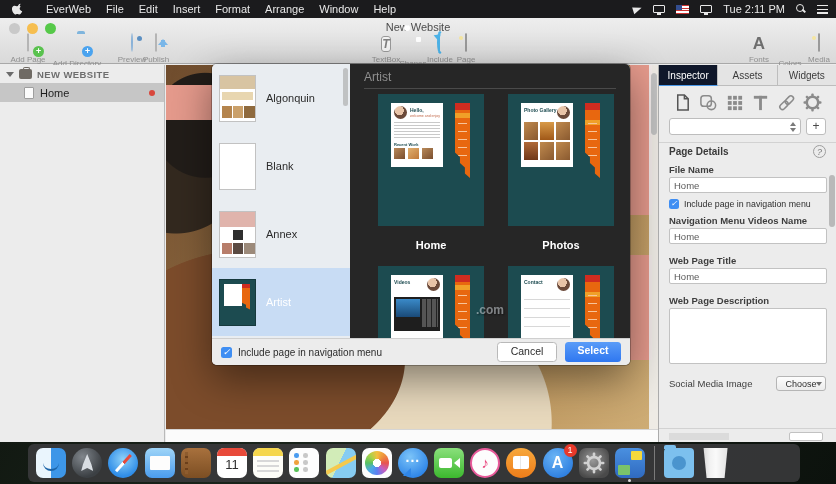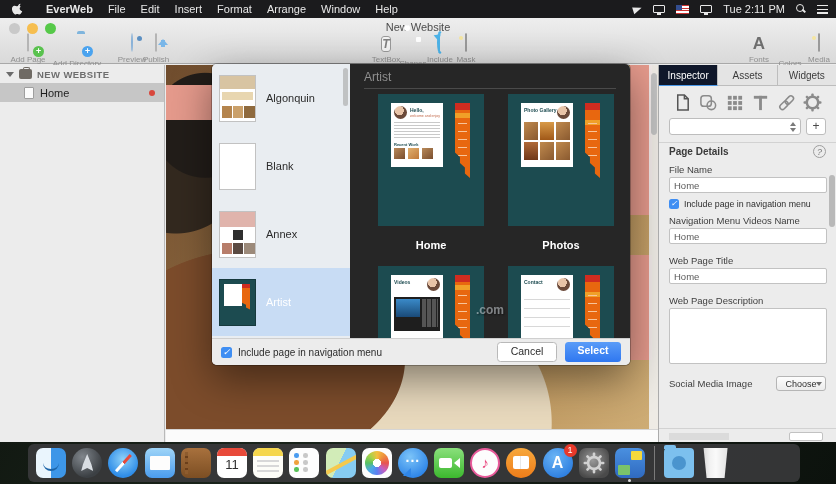--- a/index.html
+++ b/index.html
@@ -5,21 +5,21 @@
   * { margin:0; padding:0; box-sizing:border-box; }
   html,body { width:836px; height:484px; }
   body { font-family:"Liberation Sans",sans-serif; background:#0b0f0b; overflow:hidden; }
   .screen { position:relative; width:836px; height:484px; overflow:hidden;
             background:linear-gradient(120deg,#0a0e09,#1a241b 45%,#0c120d); }
 
   
   .menubar { position:absolute; left:0; top:0; width:836px; height:18px; background:#1b1b1d;
              display:flex; align-items:center; color:#e8e8e8; font-size:11px; padding:0 8px; z-index:50; }
   .menubar .mitem { margin-right:15px; white-space:nowrap; }
-  .menubar .mitem.app { font-weight:bold;padding-left:12px; }
+  .menubar .mitem.app { font-weight:normal;padding-left:12px; }
   .apple-glyph { width:12px; height:12px; margin:0 10px 0 4px; }
   .apple-glyph svg { width:12px; height:12px; fill:#e8e8e8; }
   .mb-right { margin-left:auto; display:flex; align-items:center; gap:11px; }
   .loc-arrow { width:0; height:0; border-left:9px solid #e8e8e8; border-top:3px solid transparent; border-bottom:4px solid transparent; transform:rotate(-18deg); }
   .disp-ico { width:12px; height:8px; border:1px solid #e8e8e8; border-radius:1px; position:relative; }
   .disp-ico::after { content:""; position:absolute; left:3px; bottom:-3px; width:4px; height:2px; background:#e8e8e8; }
   .flag-ico { width:13px; height:9px; background:repeating-linear-gradient(#c33 0 1.3px,#fff 1.3px 2.6px); position:relative; }
   .flag-ico::after { content:""; position:absolute; left:0; top:0; width:6px; height:5px; background:#334d8e; }
   .mb-time { font-size:11px; }
   .search-ico { width:10px; height:10px; position:relative; }
@@ -166,21 +166,21 @@
   .insp-sec-label { font-size:10px; font-weight:bold; color:#3a3a3a; margin:4px 10px 3px; }
   .mp-row { display:flex; gap:5px; margin:0 10px; }
   .mp-select { flex:1; height:17px; background:#fff; border:1px solid #bdbdbd; border-radius:3px; position:relative; }
   .mp-select .steppers { position:absolute; right:2px; top:2px; width:11px; height:12px; display:flex; flex-direction:column; align-items:center; justify-content:center; gap:1.5px; }
   .steppers i.up { width:0; height:0; border-left:3.5px solid transparent; border-right:3.5px solid transparent; border-bottom:4px solid #7a7a7a; }
   .steppers i.dn { width:0; height:0; border-left:3.5px solid transparent; border-right:3.5px solid transparent; border-top:4px solid #7a7a7a; }
   .mp-plus { width:20px; height:17px; background:#fff; border:1px solid #bdbdbd; border-radius:3px; text-align:center; line-height:15px; font-size:12px; color:#4a4a4a; }
   .insp-divider { height:1px; background:#d2d2d2; margin:7px 0 2px; }
   .pd-head { display:flex; align-items:center; margin:2px 10px 0; }
   .help-circ { margin-left:auto; width:13px; height:13px; border-radius:50%; border:1px solid #9e9e9e; color:#7e7e7e; font-size:9px; line-height:12px; text-align:center; }
-  .fld-label { font-size:9.5px; font-weight:normal; color:#3e3e3e; margin:6px 10px 2px; }
+  .fld-label { font-size:9.5px; font-weight:bold; color:#3e3e3e; margin:6px 10px 2px; }
   .fld-input { display:block; width:158px; margin:0 10px; height:16px; border:1px solid #c2c2c2; border-radius:2px; background:#fff; font-size:9.5px; color:#5a5a5a; padding:0 4px; font-family:"Liberation Sans",sans-serif; }
   .chk-row { display:flex; align-items:center; gap:5px; margin:6px 10px 0; }
   .chk-row .chk { width:10px; height:10px; font-size:8px; line-height:10px; }
   .chk-row span { font-size:8.8px; color:#2e2e2e; }
   .fld-area { display:block; width:158px; margin:0 10px; height:56px; border:1px solid #c2c2c2; border-radius:2px; background:#fff; resize:none; font-family:"Liberation Sans",sans-serif; }
   .smi-row { display:flex; align-items:center; margin:12px 10px 0; }
   .smi-row .lab { font-size:9.5px; color:#3e3e3e; }
   .choose-btn { margin-left:auto; width:50px; height:15px; background:linear-gradient(#fdfdfd,#ececec); border:1px solid #b5b5b5; border-radius:3px; font-size:9px; color:#2e2e2e; text-align:center; line-height:14px; position:relative; }
   .choose-btn i { position:absolute; right:3px; top:5px; width:0; height:0; border-left:3px solid transparent; border-right:3px solid transparent; border-top:4px solid #6e6e6e; }
   .insp-clip { position:absolute; left:0; bottom:0; width:178px; height:14px; border-top:1px solid #d2d2d2; overflow:hidden; }
@@ -305,21 +305,21 @@
       <div class="tb-btn" style="left:387px;">
         <span class="tb-ic"><i class="ic-shapes"></i></span>
         <span class="lbl">Shapes</span>
       </div>
       <div class="tb-btn" style="left:414px;">
         <span class="tb-ic"><i class="ic-rotate"></i></span>
         <span class="lbl">Include</span>
       </div>
       <div class="tb-btn" style="left:440px;">
         <span class="tb-ic"><i class="ic-photo"></i></span>
-        <span class="lbl">Mask</span>
+        <span class="lbl">Page</span>
       </div>
 
       <div class="tb-btn" style="left:742px; width:34px;">
         <span class="tb-ic ic-fontA">A</span>
         <span class="lbl">Fonts</span>
       </div>
       <div class="tb-btn" style="left:772px; width:36px;">
         <span class="tb-ic"><i class="ic-wheel"></i></span>
         <span class="lbl">Colors</span>
       </div>

